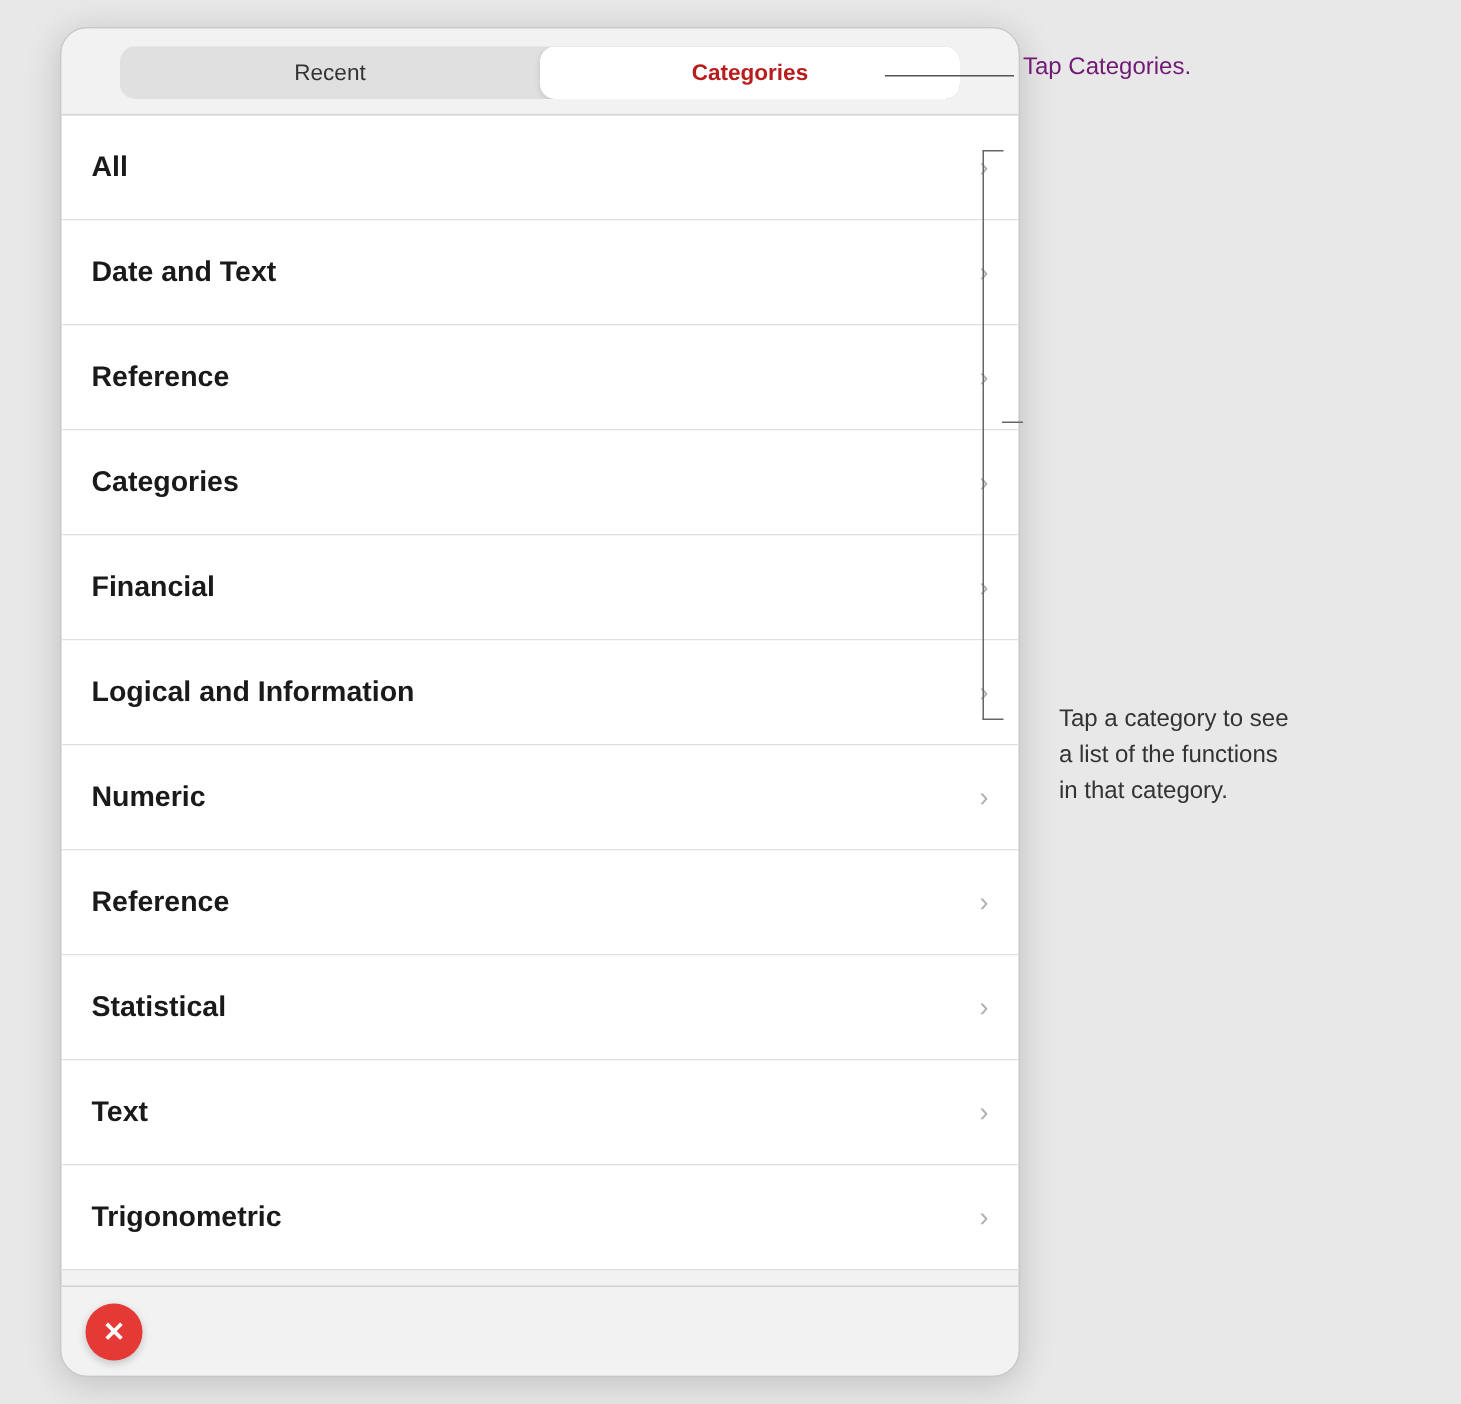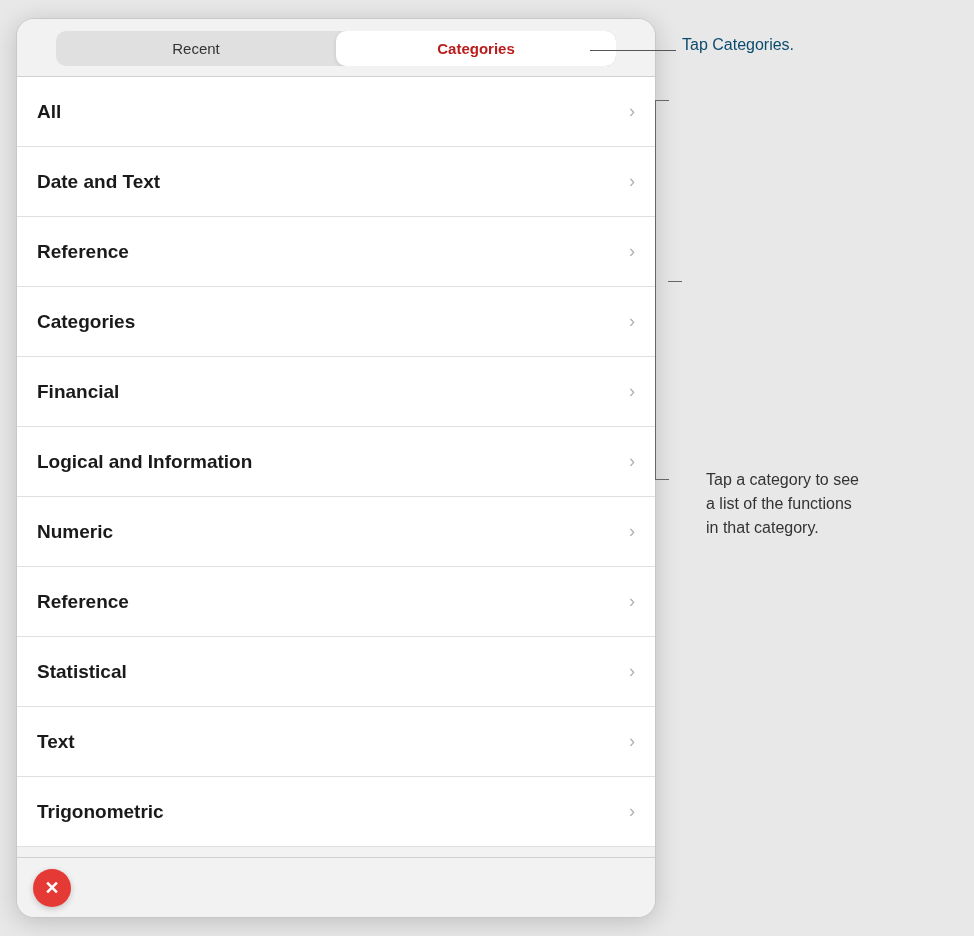--- a/index.html
+++ b/index.html
@@ -9,21 +9,21 @@
       height: 936px;
       background: #e8e8e8;
       font-family: -apple-system, 'Helvetica Neue', Arial, sans-serif;
       position: relative;
       overflow: hidden;
     }
 
     .outer-container {
       position: absolute;
       top: 18px;
-      left: 16px;
+      left: 40px;
       width: 640px;
       height: 900px;
       background: #f2f2f2;
       border-radius: 18px;
       border: 1px solid #c8c8c8;
       box-shadow: 0 4px 24px rgba(0,0,0,0.18);
       display: flex;
       flex-direction: column;
       overflow: hidden;
     }
@@ -140,21 +140,21 @@
       font-size: 18px;
       font-weight: 600;
       box-shadow: 0 2px 6px rgba(0,0,0,0.2);
     }
 
     .callout-categories {
       position: absolute;
       top: 36px;
       left: 682px;
       font-size: 16px;
-      color: #0c4a6e;
+      color: #701a75;
       white-space: nowrap;
     }
 
     .callout-list-text {
       position: absolute;
       top: 468px;
       left: 706px;
       font-size: 16px;
       color: #333;
       line-height: 1.5;

